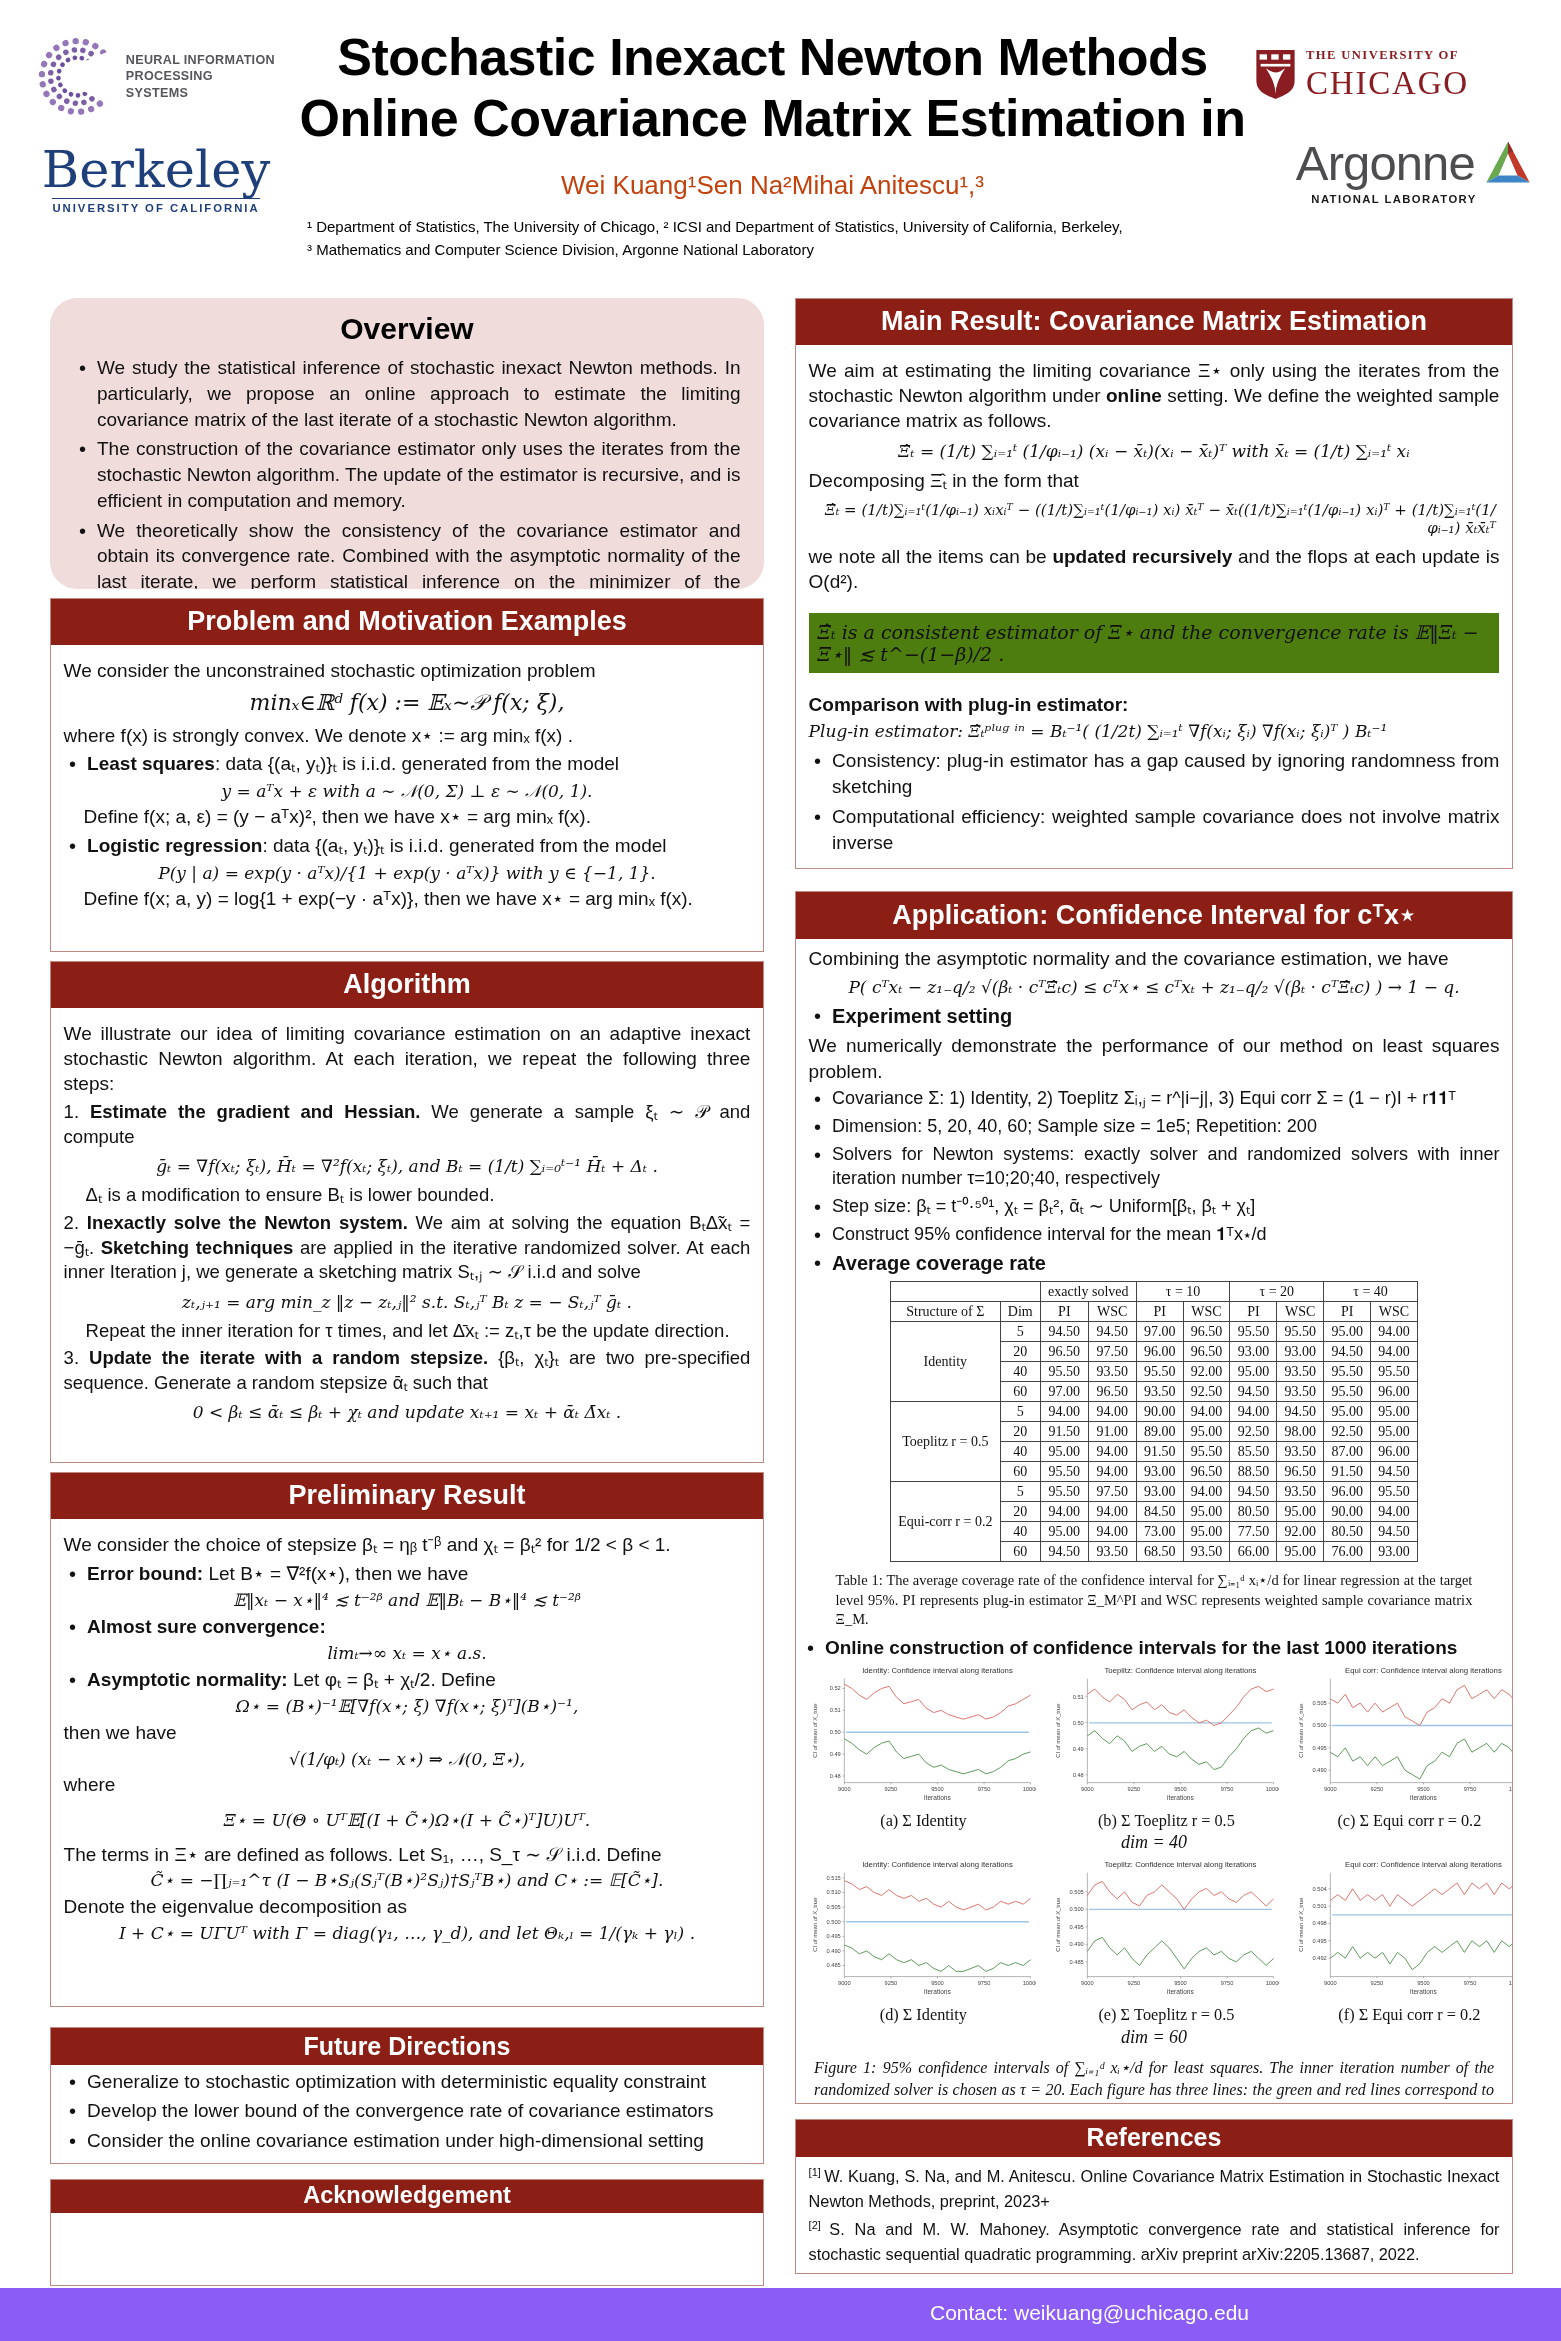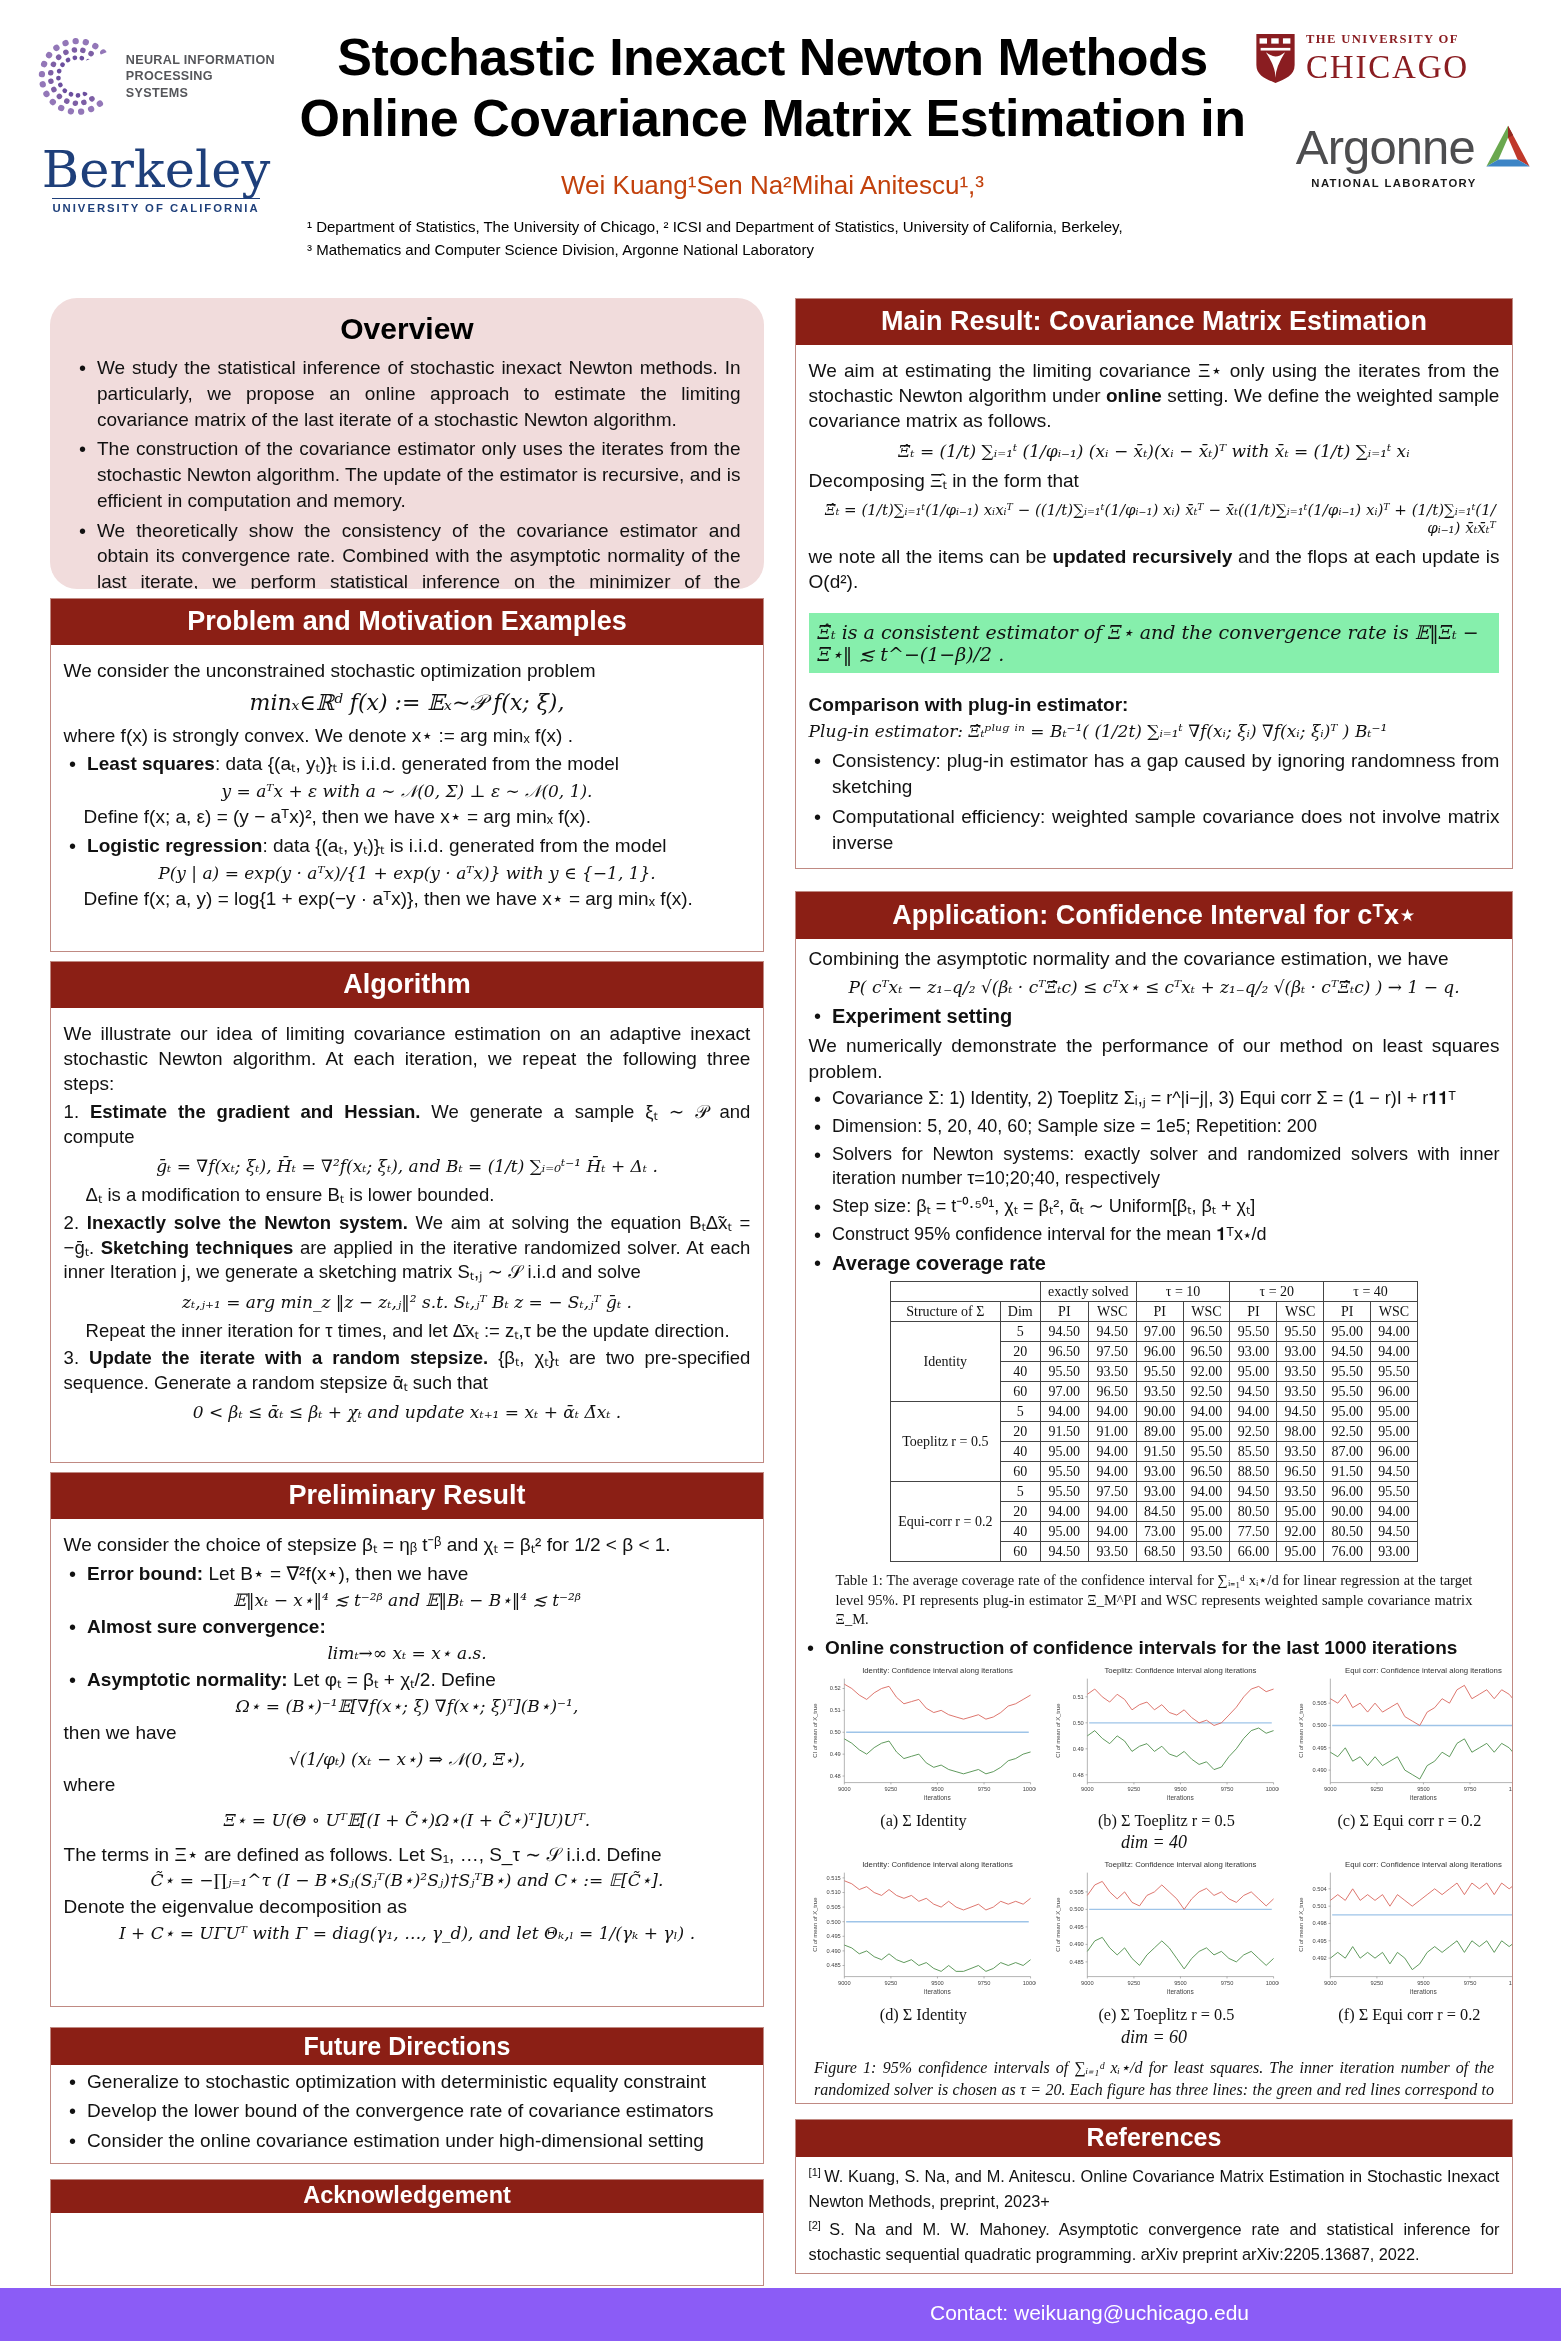--- a/index.html
+++ b/index.html
@@ -10,21 +10,21 @@
   .nips-row{display:flex;align-items:center;gap:5.4px;}
   .nips-txt{font-size:12.6px;font-weight:600;color:#55565a;line-height:1.3;letter-spacing:0.3px;}
   .berkeley{margin-top:23.5px;text-align:center;}
   .berkeley .bname{font-family:"DejaVu Serif",serif;font-size:51px;color:#1e3f7a;line-height:1;}
   .berkeley .bsub{font-size:11.3px;font-weight:700;color:#1e3f7a;letter-spacing:2px;margin-top:3.6px;
                   border-top:1.8px solid #1e3f7a;display:inline-block;padding-top:2.7px;}
   .hdr-center{position:absolute;left:289px;top:27px;width:967px;text-align:center;}
   .ptitle{font-size:52px;font-weight:700;color:#000;line-height:1.18;letter-spacing:-0.5px;}
   .authors{display:flex;justify-content:center;margin-top:20px;font-size:26px;color:#c2410c;}
   .affils{margin-top:14.5px;text-align:left;padding-left:18px;font-size:15px;line-height:1.55;color:#000;}
-  .hdr-right{position:absolute;right:27px;top:32px;width:280px;}
+  .hdr-right{position:absolute;right:27px;top:48px;width:280px;}
   .uc-row{display:flex;align-items:center;gap:9px;}
   .uc-txt .l1{font-family:"Liberation Serif",serif;font-size:12.6px;letter-spacing:1.4px;color:#8a1d21;font-weight:600;}
   .uc-txt .l2{font-family:"Liberation Serif",serif;font-size:33px;letter-spacing:1.8px;color:#8a1d21;margin-top:1.8px;}
   .argonne{margin-top:33px;text-align:center;}
   .arg-row{display:flex;align-items:center;justify-content:flex-end;gap:7.2px;}
   .arg-name{font-size:49px;color:#4d4d4f;letter-spacing:-0.9px;}
   .arg-sub{font-size:11.3px;font-weight:700;color:#1a1a1a;letter-spacing:1.4px;margin-top:1.8px;}
   
   .col{position:absolute;top:298px;}
   #col-left{left:50px;width:714px;}
@@ -37,21 +37,21 @@
   .t{font-size:19px;line-height:1.33;margin:3.6px 0;text-align:justify;}
   .b{font-weight:700;}
   ul.blist{list-style:none;margin:3.6px 0;padding-left:23.5px;}
   ul.blist li{position:relative;font-size:19px;line-height:1.36;text-align:justify;margin-bottom:3.6px;}
   ul.blist li::before{content:"\2022";position:absolute;left:-18px;font-size:20px;}
   ol.steps{list-style:none;margin:3.6px 0;padding-left:0;}
   ol.steps>li{font-size:18.5px;line-height:1.34;text-align:justify;margin-bottom:2.7px;}
   .math{font-family:"DejaVu Serif",serif;font-style:italic;text-align:center;font-size:22px;margin:7.2px 3.6px;}
   .math.small{font-size:17px;}
   .math.tiny{font-size:15px;text-align:right;}
-  .hl{background:#86efac;padding:8.1px 9px;margin:19px 0;font-size:19px;
+  .hl{background:#4d7c0f;padding:8.1px 9px;margin:19px 0;font-size:19px;
       font-family:"DejaVu Serif",serif;font-style:italic;}
   
   table.cov{border-collapse:collapse;margin:3.6px auto 1.8px;font-family:"Liberation Serif",serif;font-size:14px;}
   table.cov th,table.cov td{border:0.9px solid #444;padding:0 7.2px;text-align:center;font-weight:400;height:19px;}
   .tblcap{font-family:"Liberation Serif",serif;font-size:14.5px;line-height:1.35;margin:9px 27px 5.4px;text-align:justify;}
   
   .prow{display:flex;justify-content:space-between;padding:0 1.8px;gap:17px;}
   .panel{width:226px;}
   .pcap{text-align:center;font-family:"Liberation Serif",serif;font-size:16.3px;margin-top:0;}
   .dimlbl{text-align:center;font-family:"Liberation Serif",serif;font-style:italic;font-size:18px;margin:1.8px 0 5.4px;}

